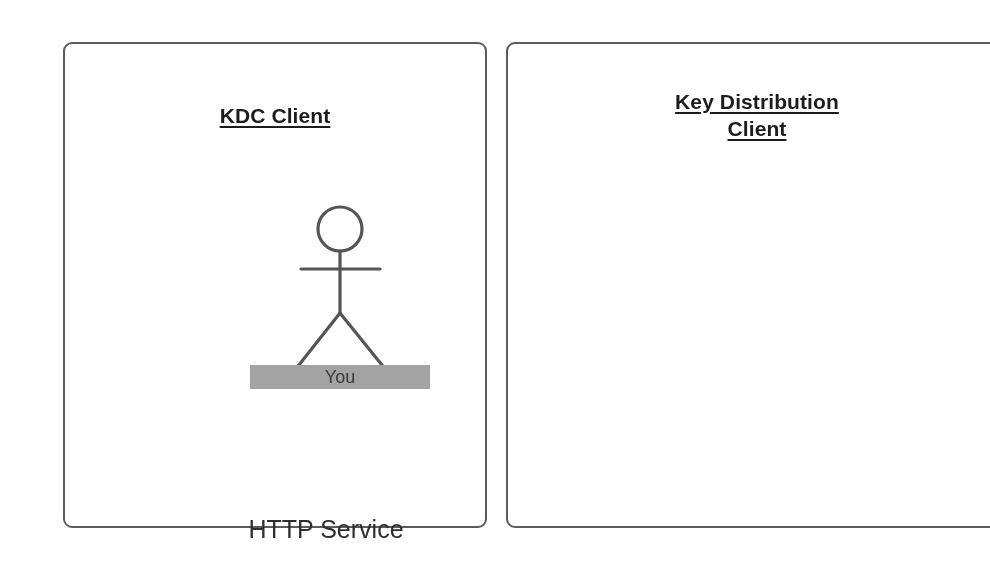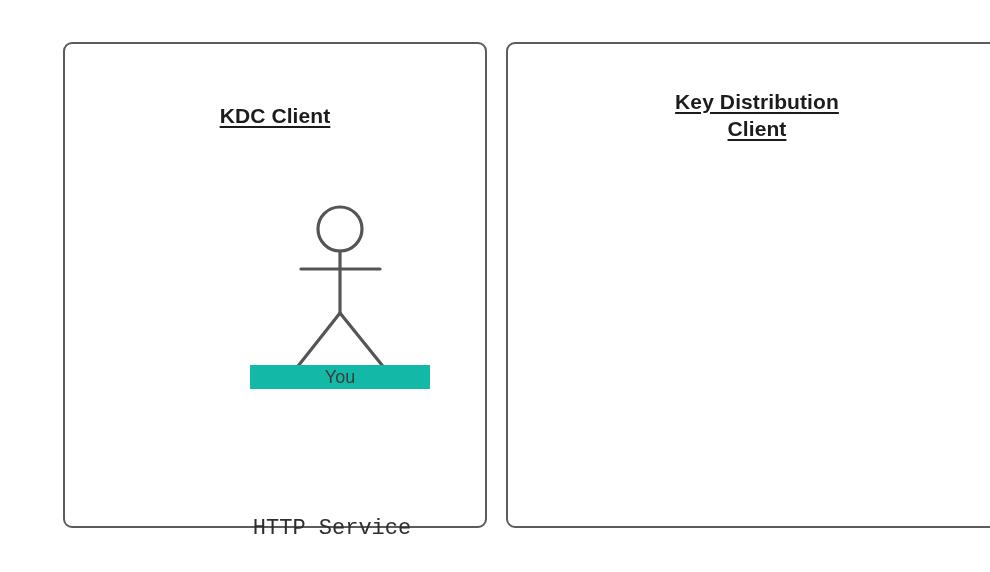--- a/index.html
+++ b/index.html
@@ -59,42 +59,41 @@
     height: 185px;
   }
   .figure-caption {
     position: absolute;
     left: 185px;
     top: 321px;
     width: 180px;
     text-align: center;
     font-size: 18px;
     color: #3b3b3b;
-    background: #14b8a6;
+    background: #a3a3a3;
     line-height: 24px;
   }
 
   
   .http-icon {
     position: absolute;
     left: 233px;
     top: 383px;
     width: 86px;
     height: 84px;
   }
   .http-caption {
     position: absolute;
-    left: 167px;
+    left: 161px;
     top: 472px;
     width: 200px;
     text-align: center;
-    font-size: 22px;
+    font-size: 25px;
     color: #2e2e2e;
     line-height: 26px;
-    font-family: Liberation Mono, monospace;
   }
 </style>
 </head>
 <body>
 
 <div class="canvas">
 
   <div class="panel" id="panel-client">
 
     <div class="panel-title" id="title-client">KDC Client</div>

